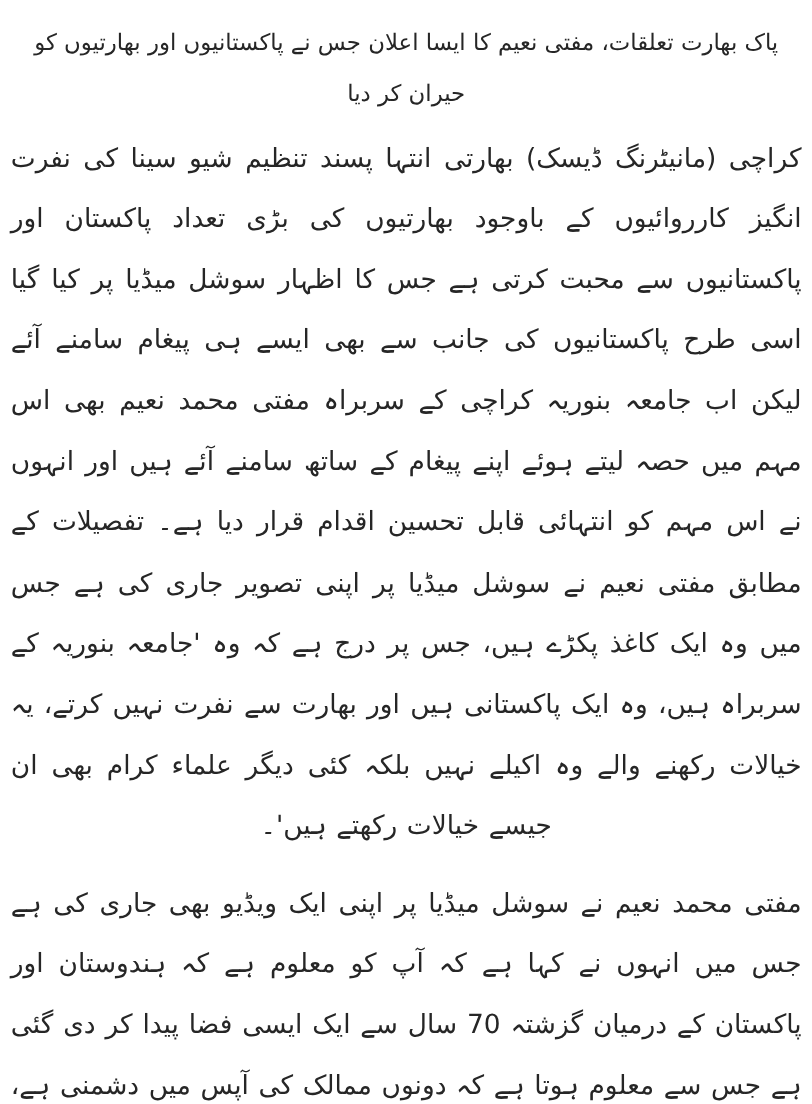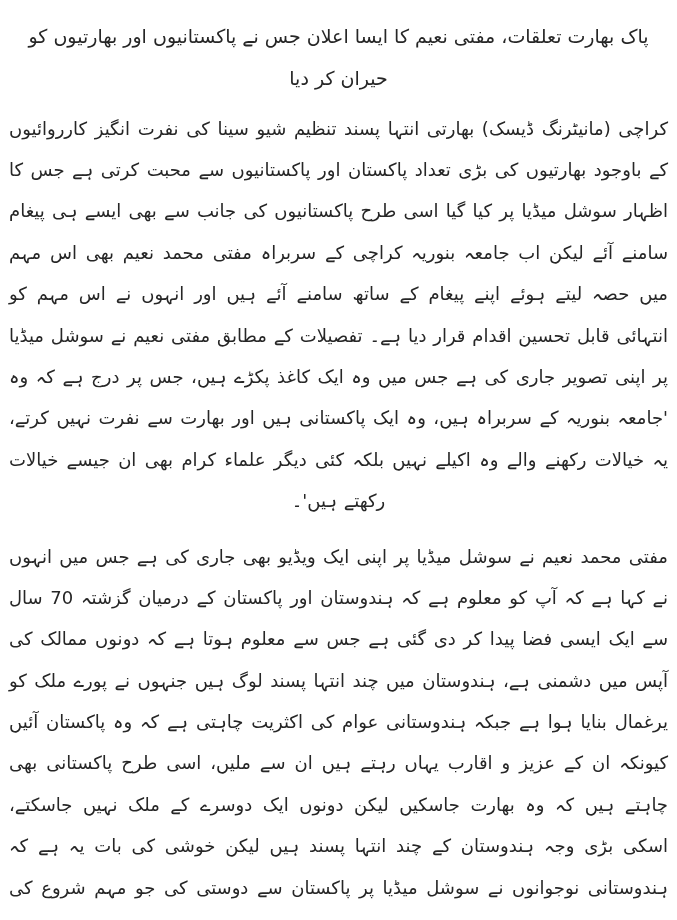--- a/index.html
+++ b/index.html
@@ -22,21 +22,21 @@
   }
   .headline {
     font-size: 19px;
     font-weight: normal;
     line-height: 2.2;
     text-align: center;
     direction: rtl;
     margin-bottom: 8px;
   }
   .para {
-    font-size: 18px;
+    font-size: 22px;
     line-height: 2.3;
     text-align: justify;
     text-align-last: center;
     direction: rtl;
     margin-bottom: 14px;
     word-spacing: 1px;
   }
 </style>
 </head>
 <body>

